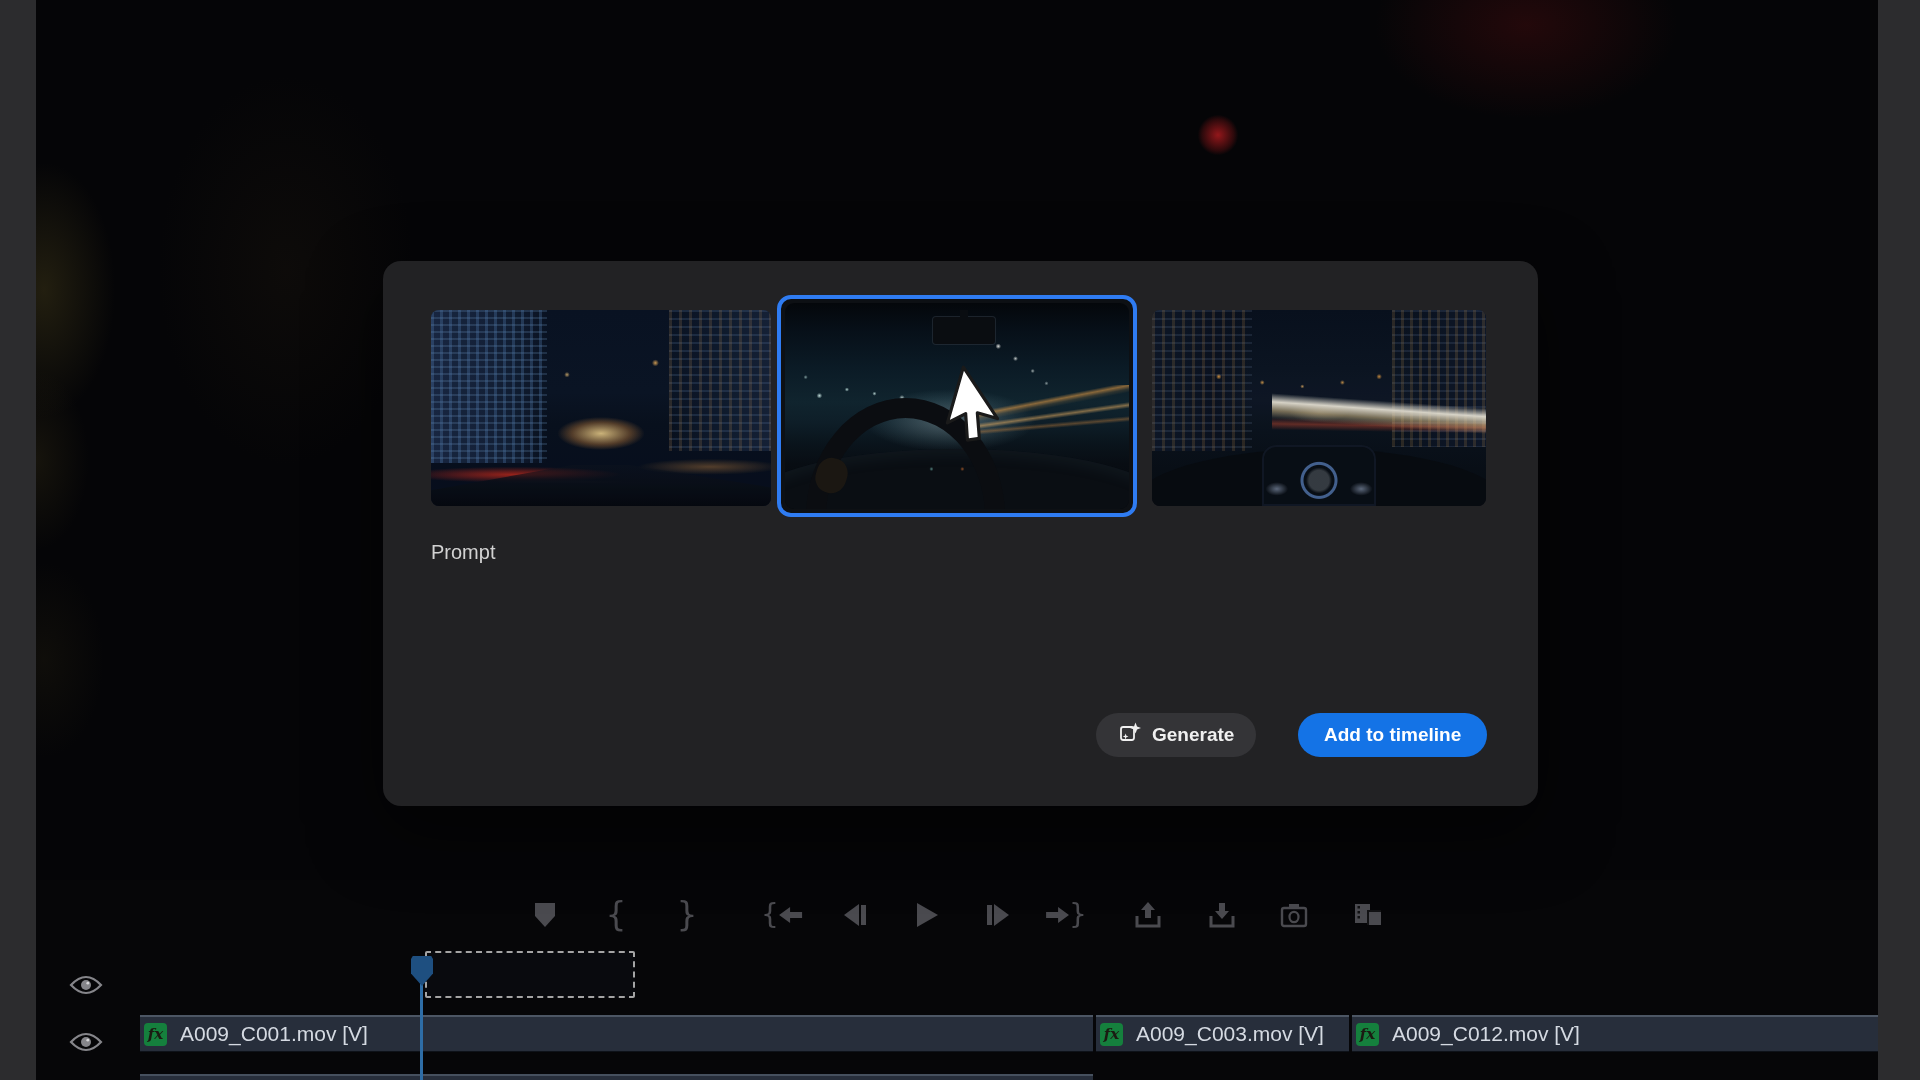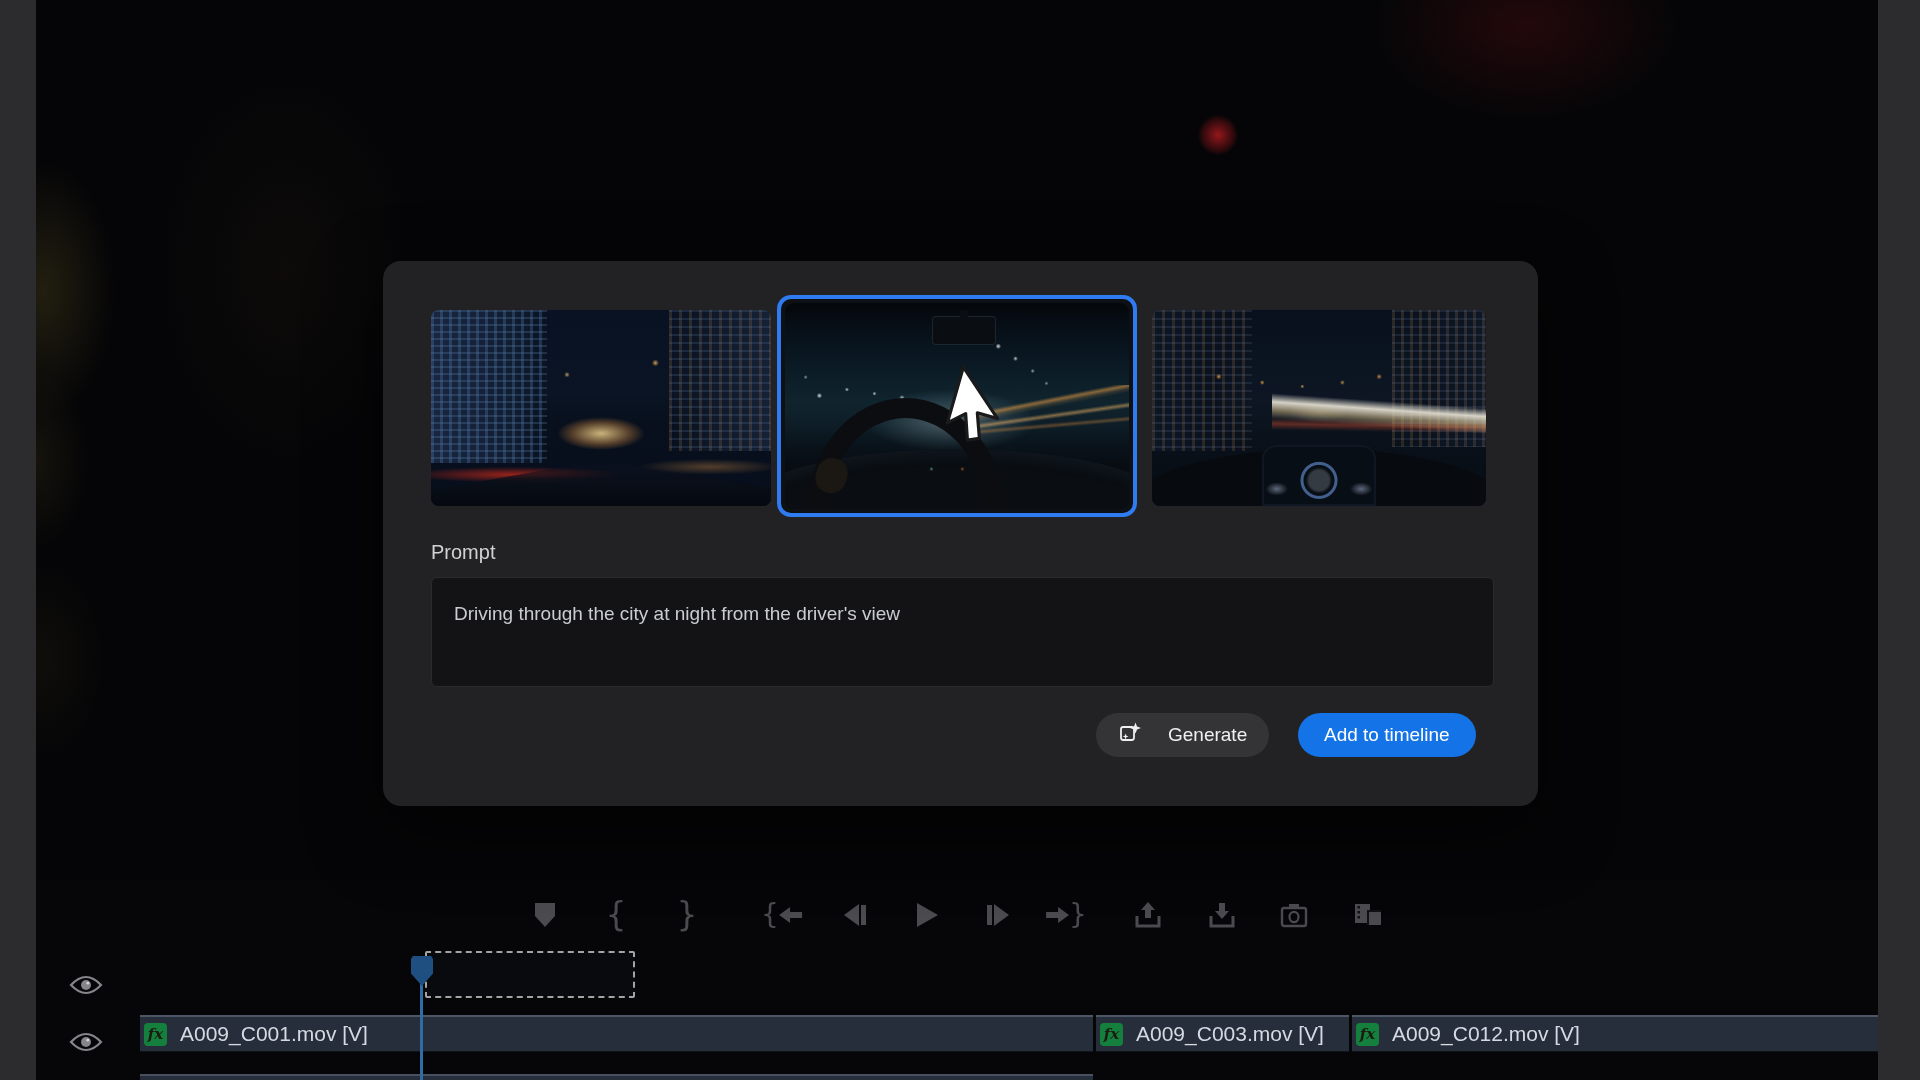--- a/index.html
+++ b/index.html
@@ -120,22 +120,22 @@
 
   
   #prompt-label{left:431px;top:541px;font-size:20px;color:#D2D2D2;z-index:6;}
   #prompt-box{left:431px;top:577px;width:1063px;height:110px;background:#131315;
       border:1px solid #2A2A2C;border-radius:6px;box-sizing:border-box;z-index:6;}
   #prompt-text{padding:25px 22px;font-size:19px;color:#C9CCD0;}
 
   
   .btn{position:absolute;display:flex;align-items:center;justify-content:center;height:44px;
       border-radius:22px;font-size:19px;z-index:6;cursor:pointer;}
-  #btn-generate{left:1096px;top:713px;padding:0 22px;background:#343437;color:#F0F0F0;font-weight:400;gap:26px;}
-  #btn-add{left:1298px;top:713px;padding:0 26px;background:#1473E6;color:#FFFFFF;font-weight:400;}
+  #btn-generate{left:1096px;top:713px;padding:0 22px;background:#343437;color:#F0F0F0;font-weight:700;gap:10px;}
+  #btn-add{left:1298px;top:713px;padding:0 26px;background:#1473E6;color:#FFFFFF;font-weight:700;}
 
   
   #cursor{left:946px;top:370px;width:58px;height:80px;z-index:50;transform:rotate(16deg);}
 
   
   .tbtn{position:absolute;top:898px;height:34px;display:flex;align-items:center;justify-content:center;
       transform:translateX(-50%);color:#4A4A4F;z-index:4;}
   .tbtn svg{display:block;}
   .brace{font-family:"DejaVu Sans",sans-serif;font-size:33px;line-height:34px;color:#4A4A4F;}
 
@@ -191,23 +191,20 @@
       <div class="t3-bl"></div>
       <div class="t3-br"></div>
       <div class="t3-lamps"></div>
       <div class="t3-streak"></div>
       <div class="t3-dash"></div>
       <div class="t3-cluster"></div>
     </div>
   </div>
 
   <div class="abs" id="prompt-label">Prompt</div>
-  <div class="abs" id="prompt-box" role="textbox">
-    <div id="prompt-text">Driving through the city at night from the driver's view</div>
-  </div>
 
   <div class="btn" id="btn-generate">
     <span>
       <svg width="24" height="24" viewBox="0 0 24 24" fill="none">
         <rect x="3" y="6" width="13" height="13" rx="2.2" stroke="#F0F0F0" stroke-width="1.8"></rect>
         <path d="M17.5 1.5 L19 5.5 L23 7 L19 8.5 L17.5 12.5 L16 8.5 L12 7 L16 5.5 Z" fill="#F0F0F0"></path>
         <path d="M7.6 12.6 L8.4 14.7 L10.5 15.5 L8.4 16.3 L7.6 18.4 L6.8 16.3 L4.7 15.5 L6.8 14.7 Z" fill="#F0F0F0"></path>
       </svg>
     </span>
     <span>Generate</span>

